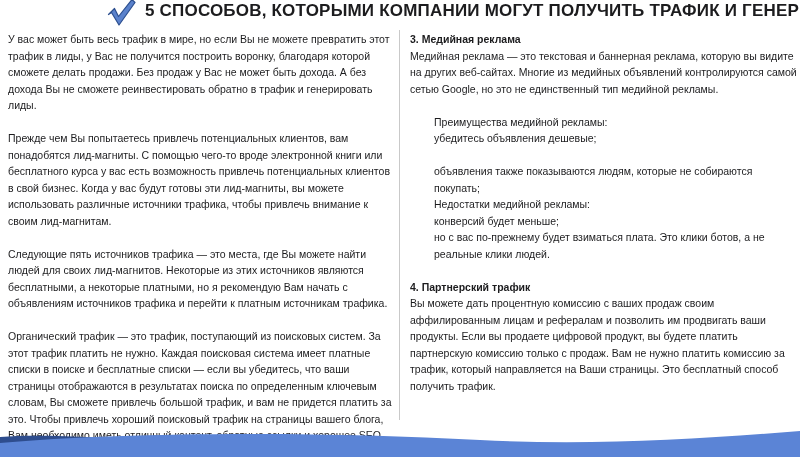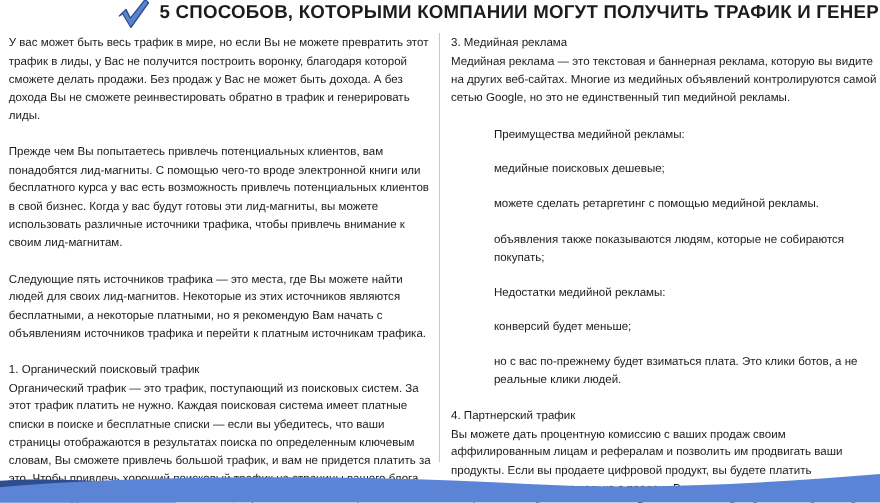--- a/index.html
+++ b/index.html
@@ -27,22 +27,22 @@
   .col {
     position:absolute;
     top:31px;
     width:387px;
     font-size:10.5px;
     line-height:16.5px;
   }
   .col-left  { left:8px; }
   .col-right { left:410px; }
   .block   { margin:0 0 16.5px 0; }
-  .heading { font-weight:normal; margin:0; }
-  .lines .line { margin:15px;padding-left:24px; }
+  .heading { font-weight:bold; margin:0; }
+  .lines .line { margin:0;padding-left:24px; }
   .divider {
     position:absolute;
     left:399px; top:30px;
     width:1px; height:390px;
     background:#c9c9c9;
   }
   .wave {
     position:absolute;
     left:0; bottom:0;
     width:800px; height:32px;
@@ -56,31 +56,29 @@
   <svg class="check-icon" viewBox="0 0 30 27" aria-hidden="true">
     <path d="M2.5 15.5 L8.5 9.5 L12.5 17.5 L26 0.5 L29 3.5 L13 26 L5.5 13.5 Z" fill="#5b82cc" stroke="#2c4f8f" stroke-width="1.2" stroke-linejoin="round"></path>
   </svg>
   <span class="page-title">5 СПОСОБОВ, КОТОРЫМИ КОМПАНИИ МОГУТ ПОЛУЧИТЬ ТРАФИК И ГЕНЕРИРОВАТЬ ЛИДЫ</span>
 </div>
 
 <div class="col col-left">
     <div class="block paragraph">У вас может быть весь трафик в мире, но если Вы не можете превратить этот трафик в лиды, у Вас не получится построить воронку, благодаря которой сможете делать продажи. Без продаж у Вас не может быть дохода. А без дохода Вы не сможете реинвестировать обратно в трафик и генерировать лиды.</div>
     <div class="block paragraph">Прежде чем Вы попытаетесь привлечь потенциальных клиентов, вам понадобятся лид-магниты. С помощью чего-то вроде электронной книги или бесплатного курса у вас есть возможность привлечь потенциальных клиентов в свой бизнес. Когда у вас будут готовы эти лид-магниты, вы можете использовать различные источники трафика, чтобы привлечь внимание к своим лид-магнитам.</div>
     <div class="block paragraph">Следующие пять источников трафика — это места, где Вы можете найти людей для своих лид-магнитов. Некоторые из этих источников являются бесплатными, а некоторые платными, но я рекомендую Вам начать с объявлениям источников трафика и перейти к платным источникам трафика.</div>
-    <div class="block heading">1. Органический поисковый трафик</div>
     <div class="block paragraph">Органический трафик — это трафик, поступающий из поисковых систем. За этот трафик платить не нужно. Каждая поисковая система имеет платные списки в поиске и бесплатные списки — если вы убедитесь, что ваши страницы отображаются в результатах поиска по определенным ключевым словам, Вы сможете привлечь большой трафик, и вам не придется платить за это. Чтобы привлечь хороший поисковый трафик на страницы вашего блога, Вам необходимо иметь отличный контент, обратные ссылки и хорошее SEO на странице.</div>
   </div>
 <div class="divider"></div>
 <div class="col col-right">
     <div class="block heading">3. Медийная реклама</div>
     <div class="block paragraph">Медийная реклама — это текстовая и баннерная реклама, которую вы видите на других веб-сайтах. Многие из медийных объявлений контролируются самой сетью Google, но это не единственный тип медийной рекламы.</div>
     <div class="block lines">
       <div class="line">Преимущества медийной рекламы:</div>
-      <div class="line">медийные поисковых дешевые;</div>
-      <div class="line">можете сделать ретаргетинг с помощью медийной рекламы.</div>
+      <div class="line">убедитесь объявления дешевые;</div>
     </div>
     <div class="block lines">
       <div class="line">объявления также показываются людям, которые не собираются покупать;</div>
       <div class="line">Недостатки медийной рекламы:</div>
       <div class="line">конверсий будет меньше;</div>
       <div class="line">но с вас по-прежнему будет взиматься плата. Это клики ботов, а не реальные клики людей.</div>
     </div>
     <div class="block heading">4. Партнерский трафик</div>
     <div class="block paragraph">Вы можете дать процентную комиссию с ваших продаж своим аффилированным лицам и рефералам и позволить им продвигать ваши продукты. Если вы продаете цифровой продукт, вы будете платить партнерскую комиссию только с продаж. Вам не нужно платить комиссию за трафик, который направляется на Ваши страницы. Это бесплатный способ получить трафик.</div>
   </div>

